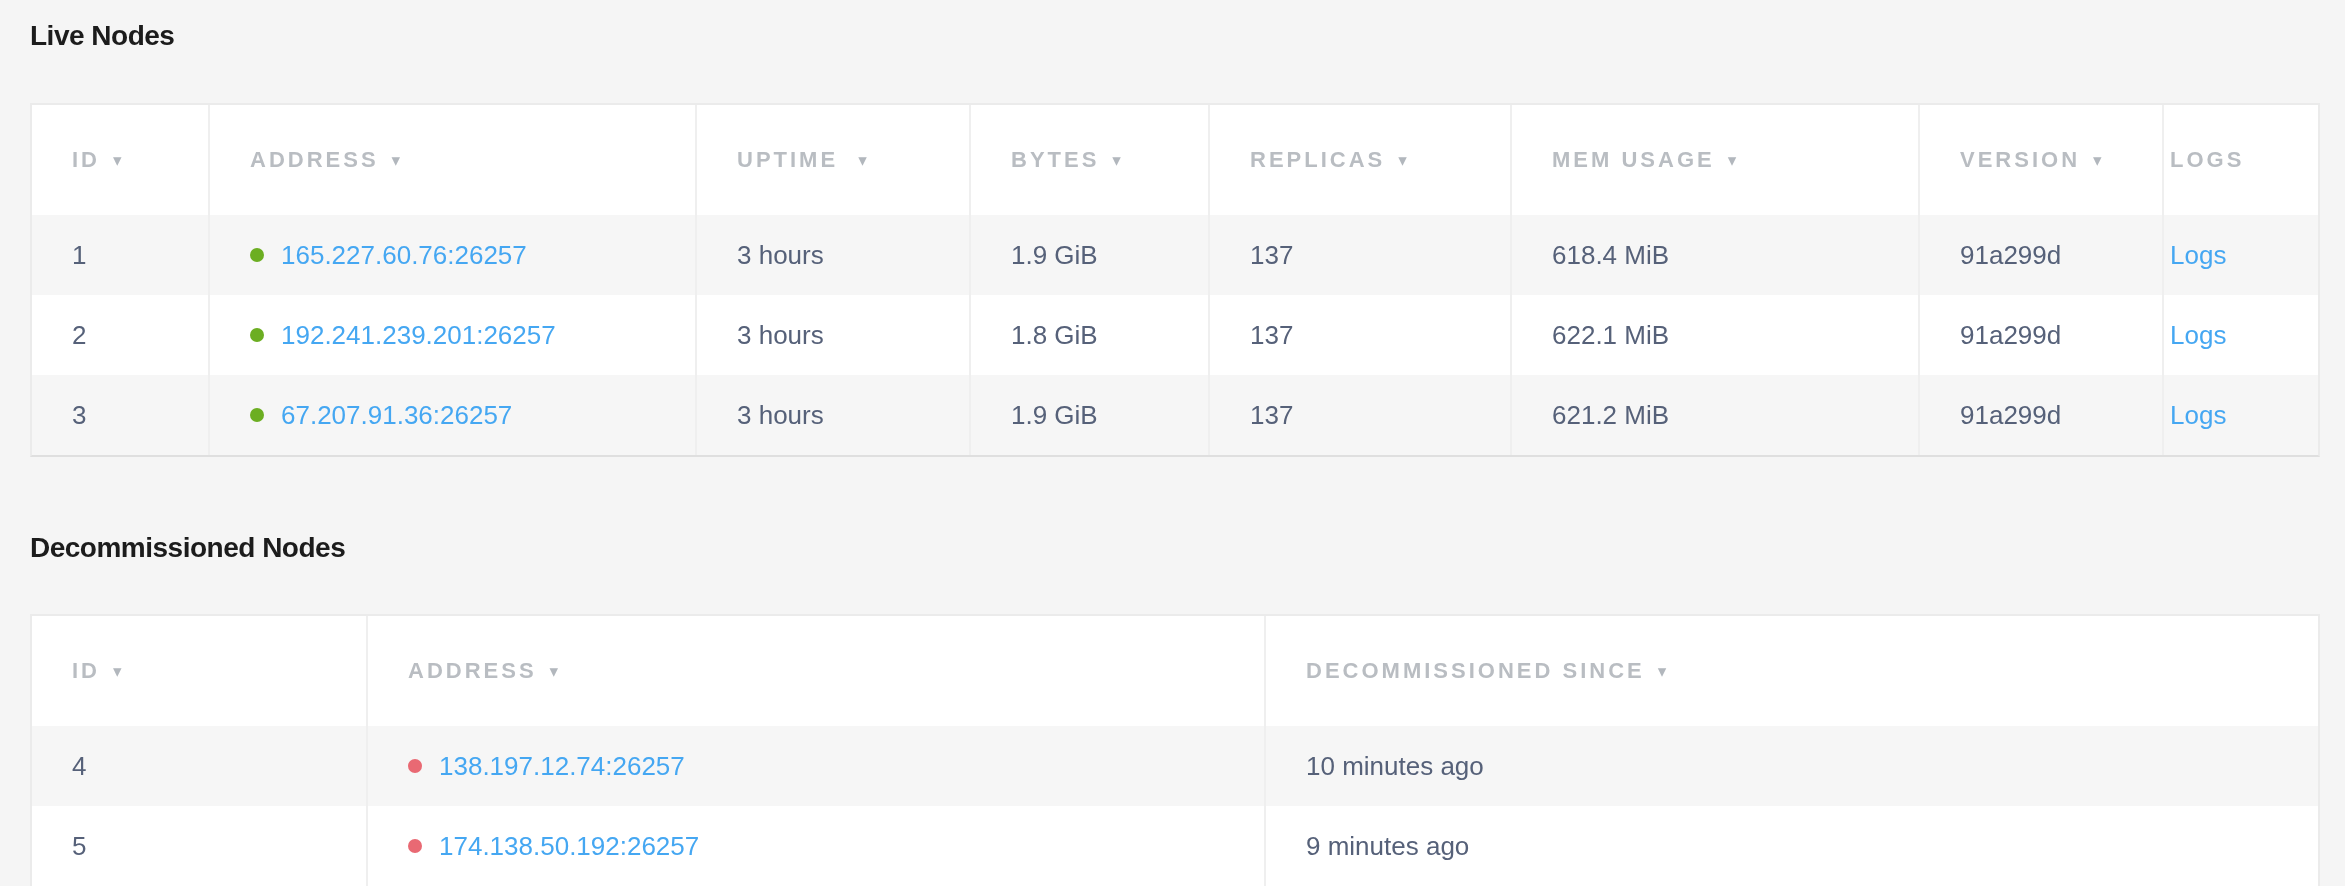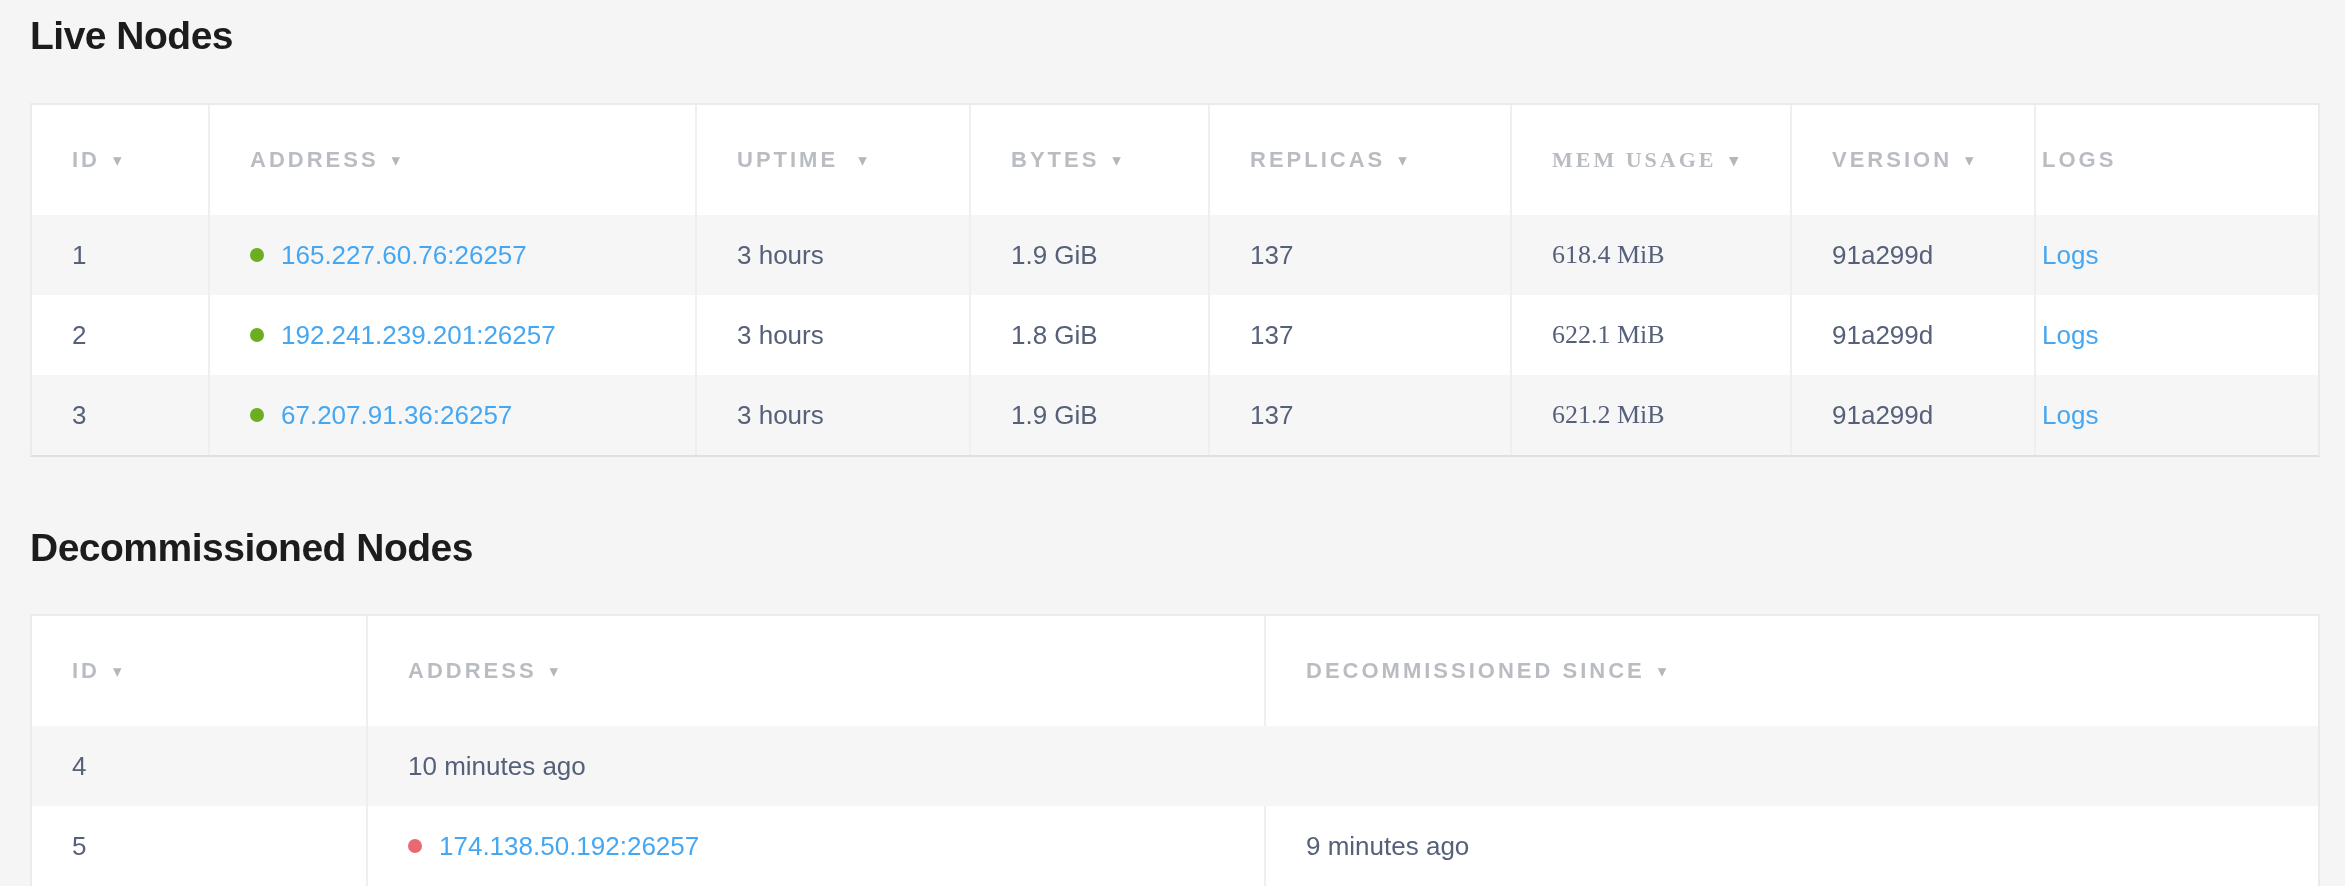--- a/index.html
+++ b/index.html
@@ -13,21 +13,21 @@
     width: 2345px;
     height: 886px;
     overflow: hidden;
     background: #f5f5f5;
     font-family: "Liberation Sans", "DejaVu Sans", sans-serif;
   }
   .section-title {
     margin: 0;
     padding: 0;
     margin-left: 30px;
-    font-size: 39px;
+    font-size: 28px;
     line-height: 44px;
     font-weight: 700;
     color: #1c1c1c;
     letter-spacing: -0.5px;
   }
   .title-live { margin-top: 14px; }
   .title-decom { margin-top: 69px; }
   .ntable {
     margin-left: 30px;
     width: 2290px;
@@ -65,21 +65,21 @@
   .dot {
     flex: 0 0 auto;
     width: 14px; height: 14px;
     border-radius: 50%;
     margin-right: 17px;
   }
   .dot.live  { background: var(--live-dot); }
   .dot.decom { background: var(--decom-dot); }
   
   .c-id { width: 178px; } .c-address { width: 487px; } .c-uptime { width: 274px; gap: 7px; }
-  .c-bytes { width: 239px; text-align: center; } .c-replicas { width: 302px; } .c-mem { width: 280px; font-family: Liberation Serif, serif; }
+  .c-bytes { width: 239px; text-align: center; } .c-replicas { width: 302px; } .c-mem { width: 408px; }
   .c-version { width: 244px; } .c-logs { flex: 1; padding-left: 6px; }
   
   .d-id { width: 336px; } .d-address { width: 898px; } .d-since { flex: 1; }
 </style>
 </head>
 <body>
 
 <section>
   <h2 class="section-title title-live">Live Nodes</h2>
 
@@ -182,20 +182,24 @@
         <span class="sort-arrow">▾</span>
       </div>
       <div class="th d-since">
         <span>DECOMMISSIONED SINCE</span>
         <span class="sort-arrow">▾</span>
       </div>
     </div>
 
     <div class="tr stripe">
       <div class="td d-id">4</div>
+      <div class="td d-address">
+        <span class="dot decom"></span>
+        <a class="cell-link">138.197.12.74:26257</a>
+      </div>
       <div class="td d-since">10 minutes ago</div>
     </div>
 
     <div class="tr">
       <div class="td d-id">5</div>
       <div class="td d-address">
         <span class="dot decom"></span>
         <a class="cell-link">174.138.50.192:26257</a>
       </div>
       <div class="td d-since">9 minutes ago</div>

